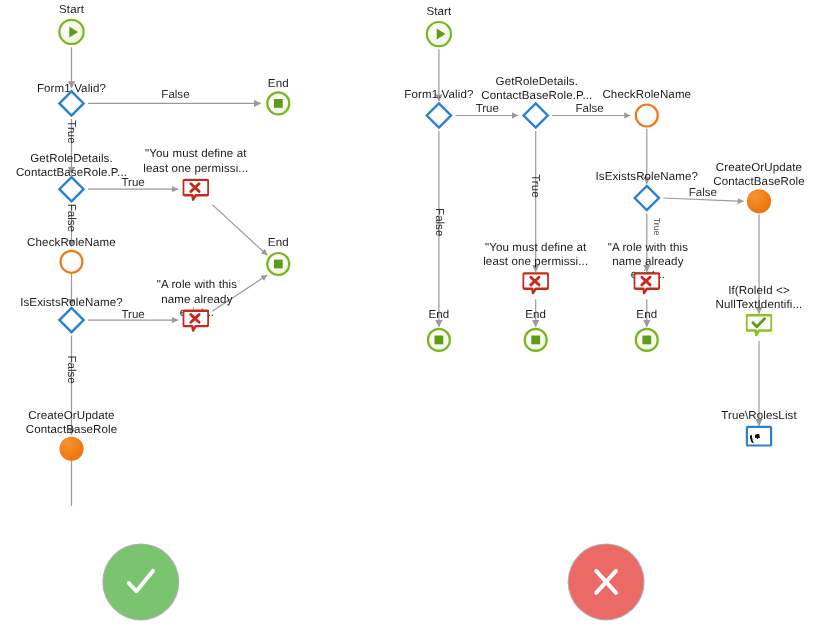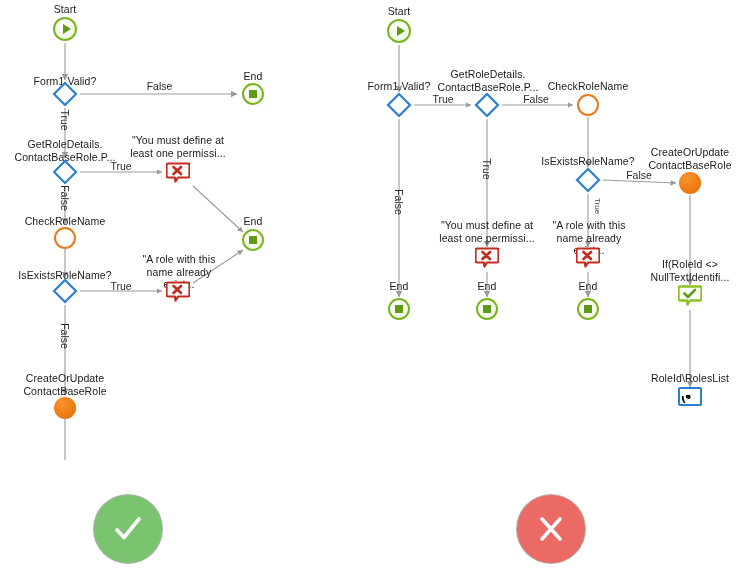--- a/index.html
+++ b/index.html
@@ -364,21 +364,21 @@
 
     <div class="nlabel" style="left:633px; top:258px; width:114px;">If(RoleId &lt;&gt;
 NullTextIdentifi...</div>
     <div class="node" style="left:678px; top:285px;">
       <svg width="24" height="21" viewBox="0 0 24 21">
         <path d="M2,1.5 h20 a1.5,1.5 0 0 1 1.5,1.5 v11 a1.5,1.5 0 0 1 -1.5,1.5 h-10 l-2.5,4 l-0.6,-4 h-6.9 a1.5,1.5 0 0 1 -1.5,-1.5 v-11 a1.5,1.5 0 0 1 1.5,-1.5 z" fill="#ffffff" stroke="#8cc227" stroke-width="2.4" stroke-linejoin="round"></path>
         <path d="M6.5,8.5 L10,12 L17,4.8" stroke="#5f9b16" stroke-width="2.6" fill="none" stroke-linecap="round" stroke-linejoin="round"></path>
       </svg>
     </div>
 
-    <div class="nlabel" style="left:636px; top:372px; width:108px;">RoleId\RolesList</div>
+    <div class="nlabel" style="left:636px; top:372px; width:108px;">True\RolesList</div>
     <div class="node n-screen" style="left:678px; top:387px;"></div>
   </div>
 
   <div class="verdict verdict-good" style="left:94px; top:495px;">
     <svg width="40" height="40" viewBox="0 0 40 40">
       <path d="M9,21 L16,28.5 L31,10" stroke="#ffffff" stroke-width="3.6" fill="none" stroke-linecap="round" stroke-linejoin="round"></path>
     </svg>
   </div>
 
   <div class="verdict verdict-bad" style="left:517px; top:495px;">

